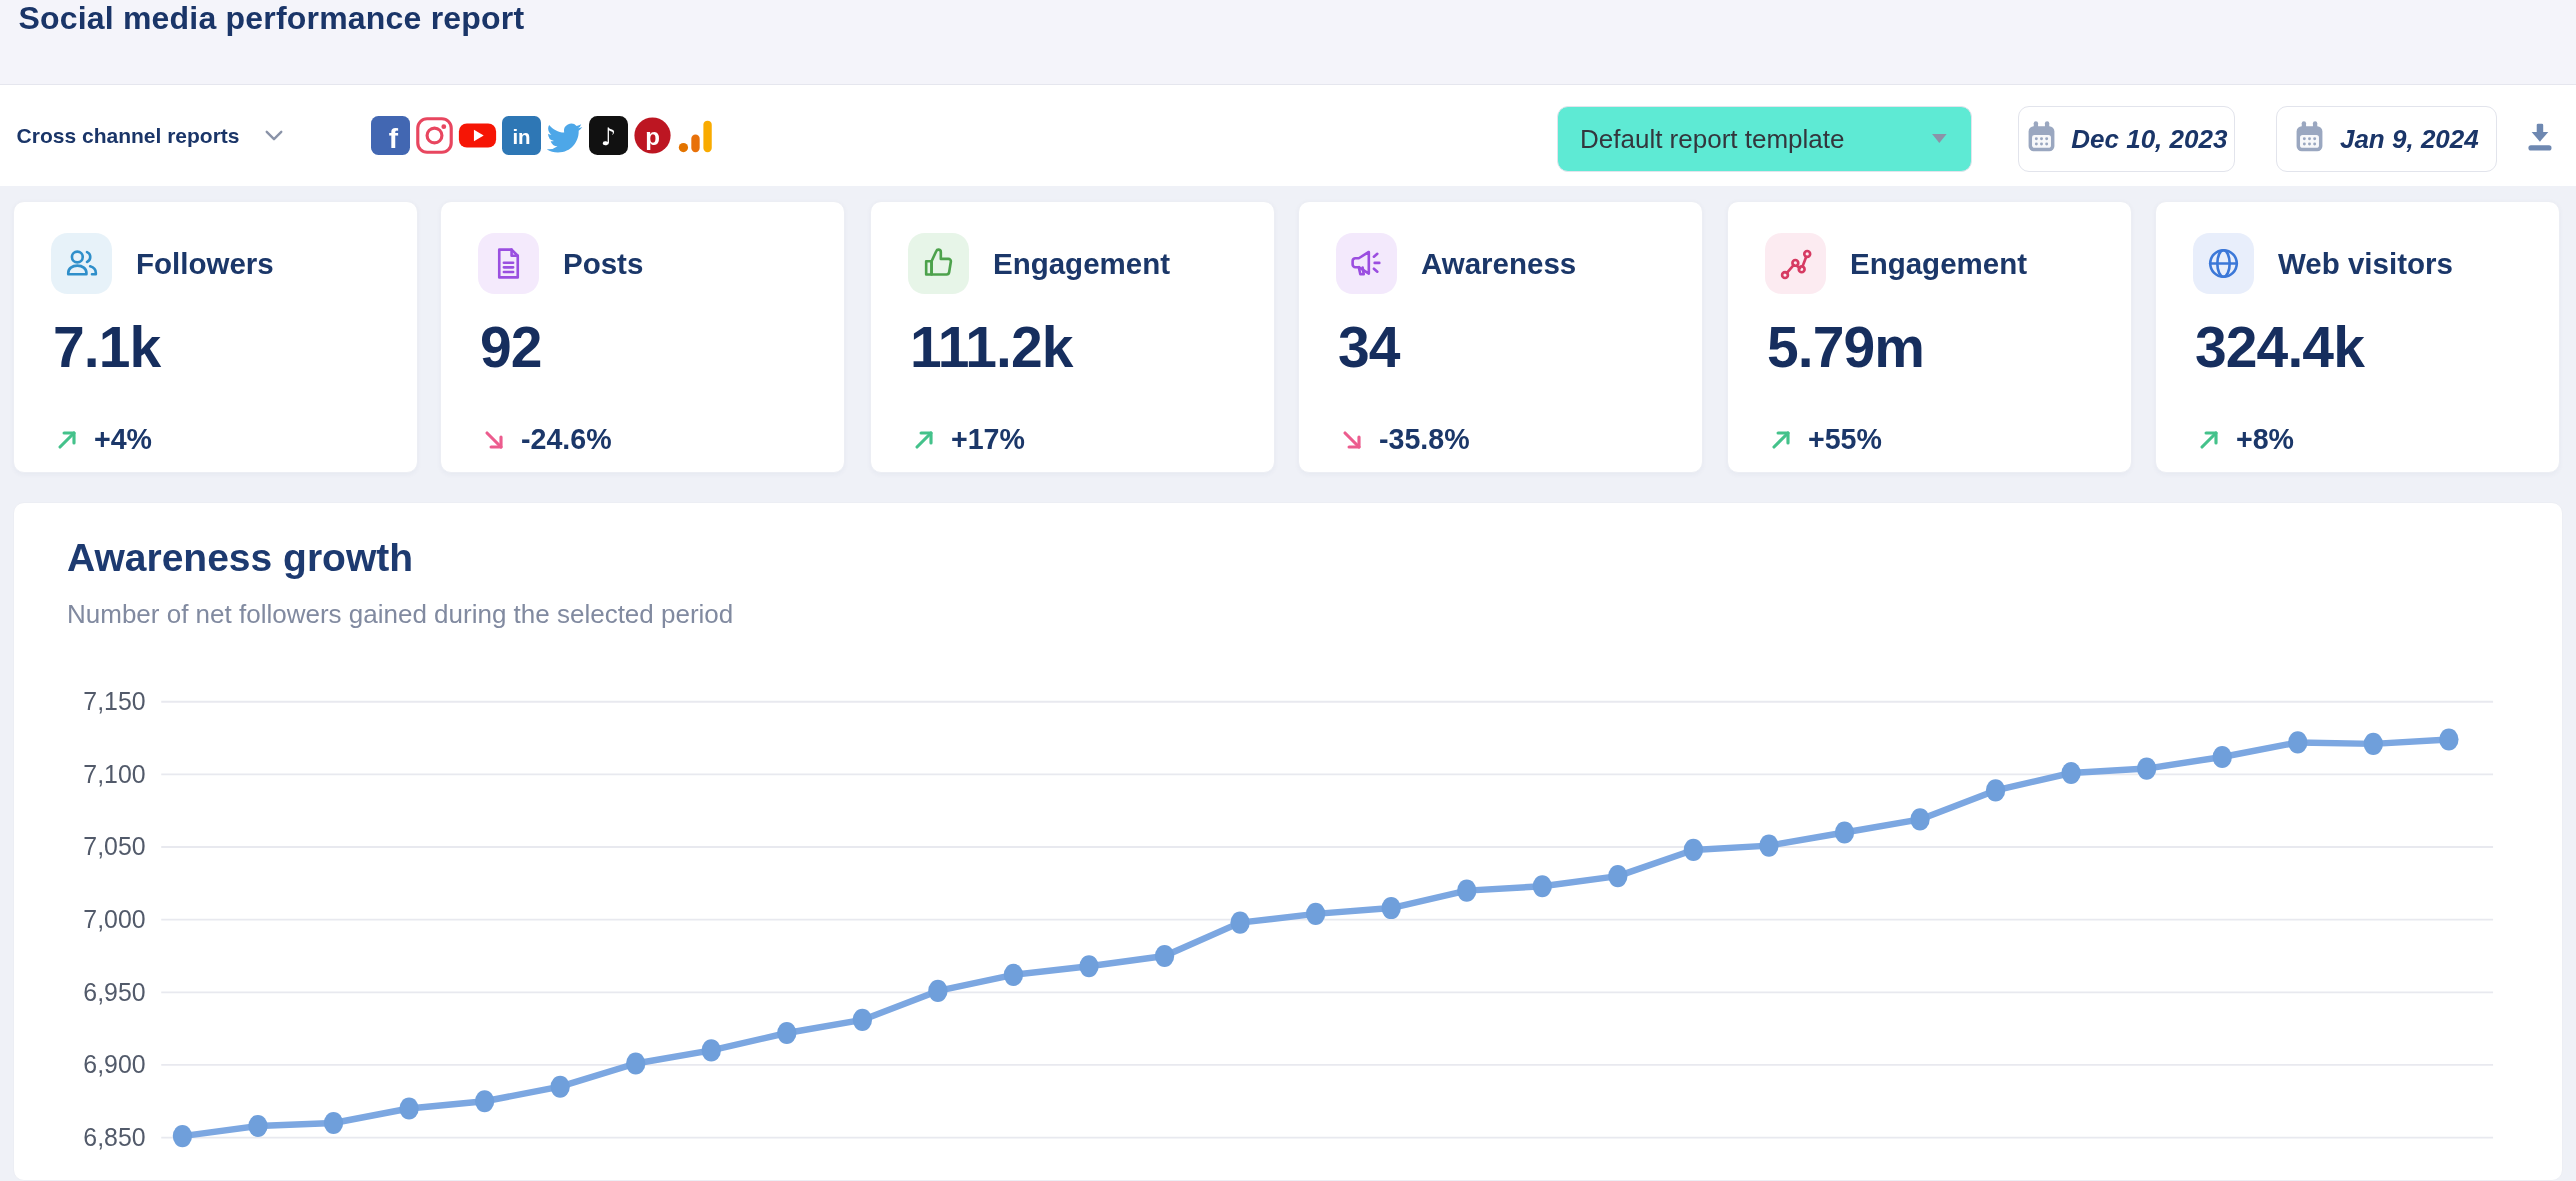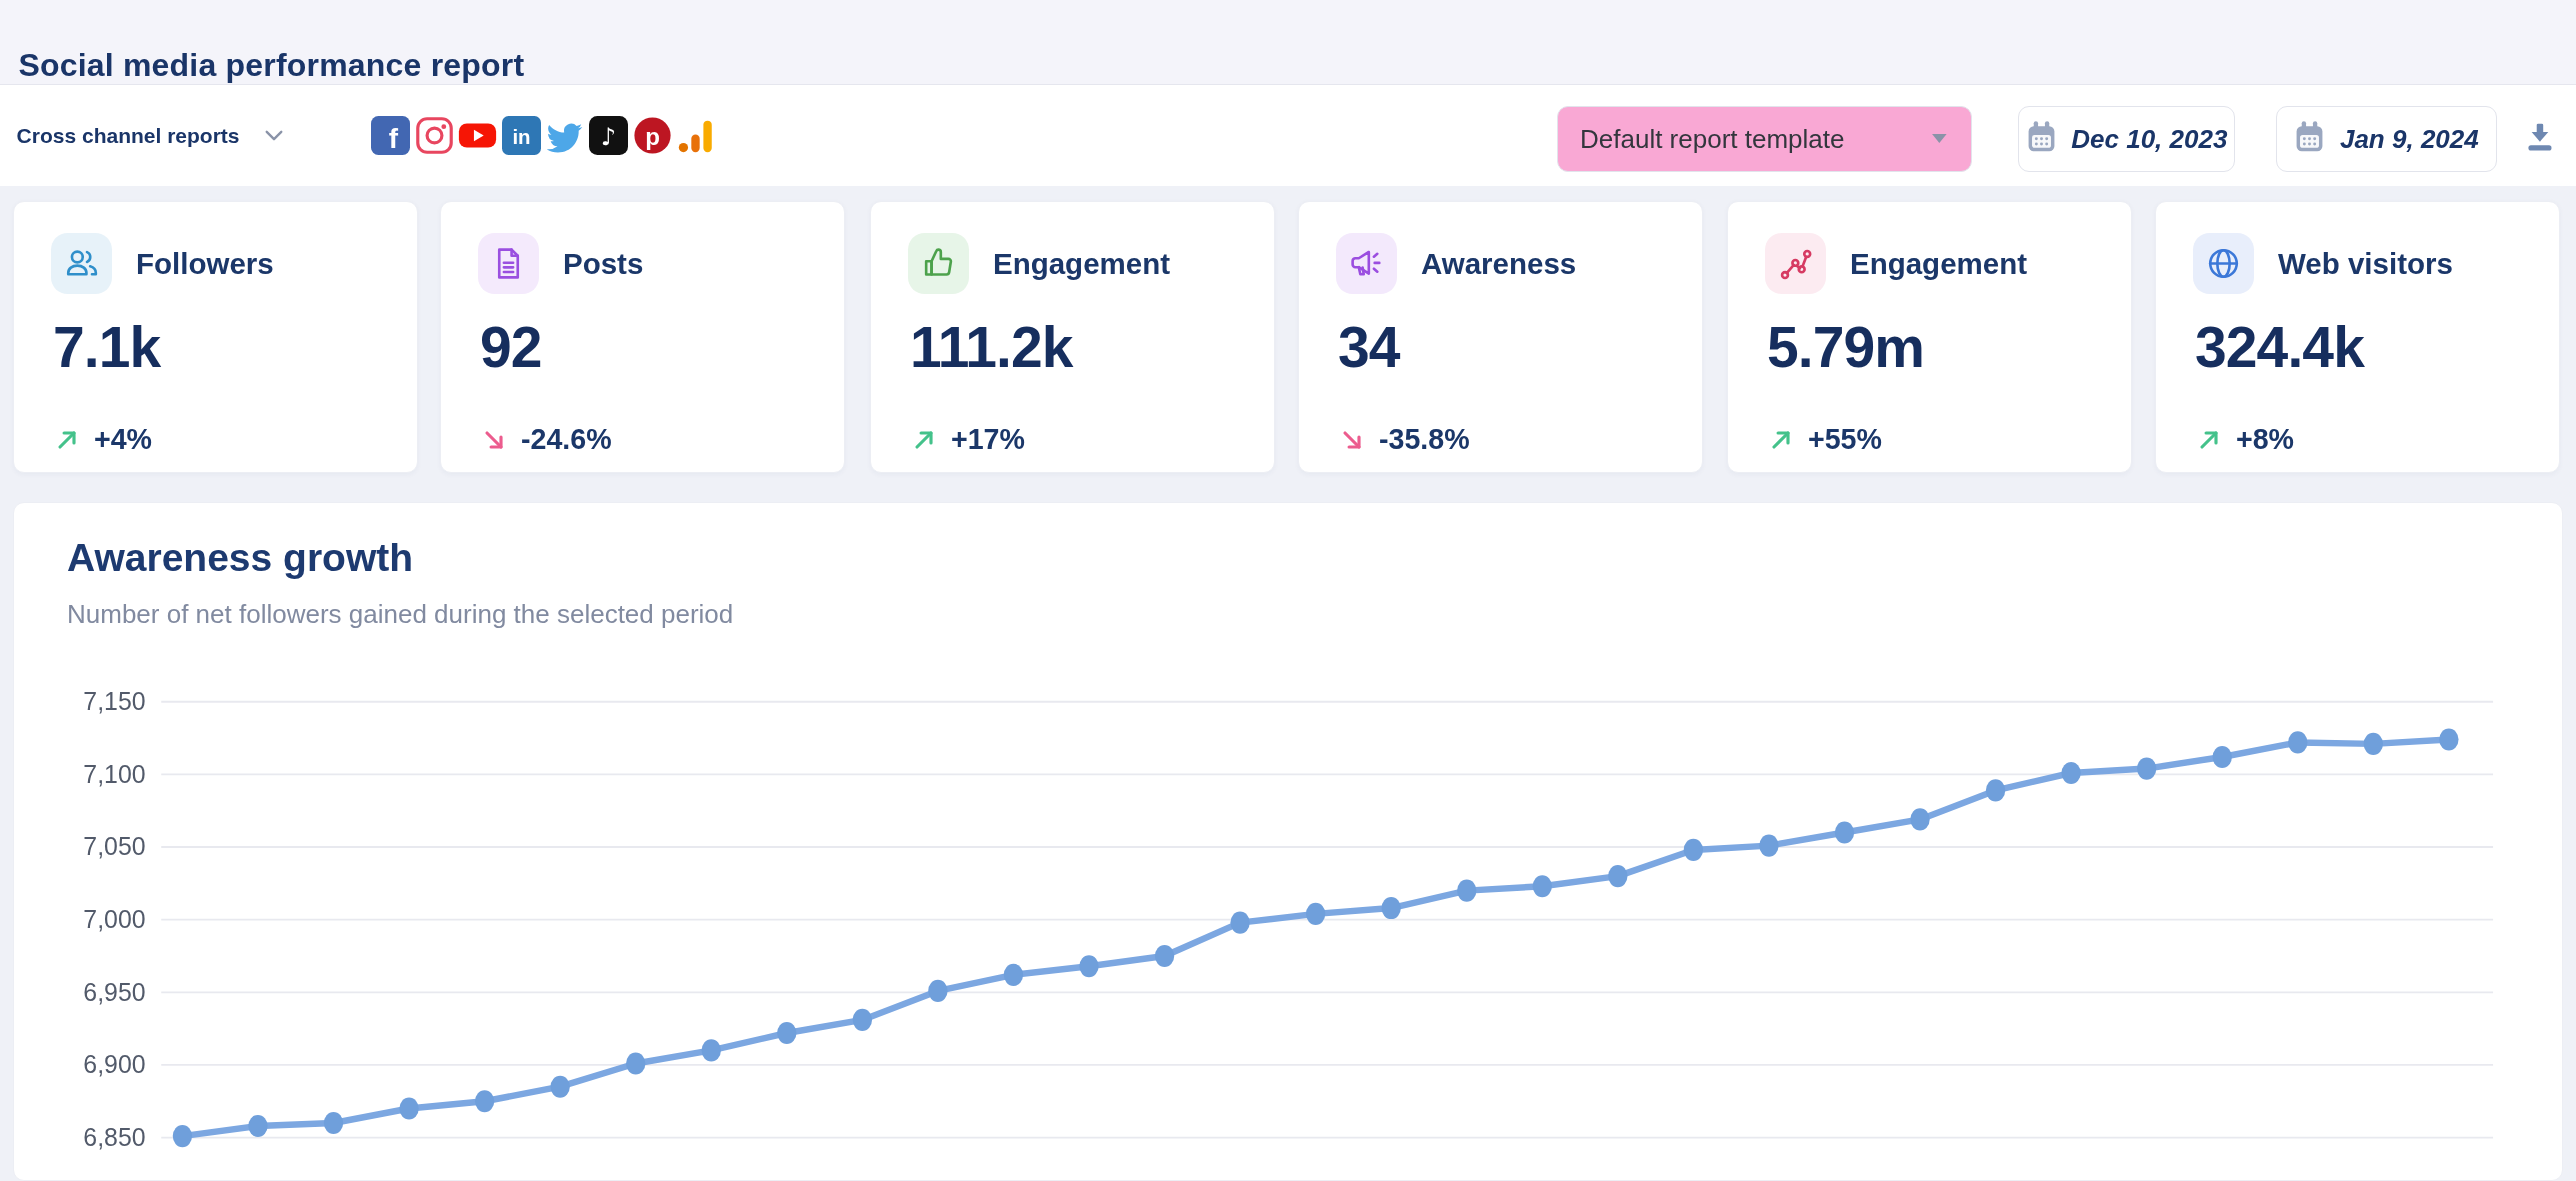--- a/index.html
+++ b/index.html
@@ -1,31 +1,31 @@
 <!DOCTYPE html>
 <html style="font-size:14.7px"><head>
 <meta charset="utf-8">
 <style>
   html,body{margin:0;padding:0;}
   body{width:2576px;height:1181px;background:#eff1f7;font-family:"Liberation Sans",sans-serif;overflow:hidden;}
   .page{position:relative;width:2576px;height:1181px;}
 
   
-  .header{position:absolute;left:0;top:0;width:2576px;height:85px;background:#f4f4fa;border-bottom:1.8px solid #e5e6ee;display:flex;align-items:flex-end;box-sizing:border-box;}
+  .header{position:absolute;left:0;top:0;width:2576px;height:85px;background:#f4f4fa;border-bottom:1.8px solid #e5e6ee;display:flex;align-items:flex-start;box-sizing:border-box;}
   .header h1{margin:0 0 0 18.4px;font-size:32px;font-weight:600;color:#1a3568;letter-spacing:0.2px;}
 
   
   .toolbar{position:absolute;left:0;top:85px;width:2576px;height:101px;background:#ffffff;}
   .section-dd{position:absolute;left:16.6px;top:0;height:101px;display:flex;align-items:center;cursor:pointer;}
   .section-dd .lbl{font-size:21px;font-weight:700;color:#1a3568;}
   .section-dd .chev{margin-left:24px;display:flex;align-items:center;}
   .socials{position:absolute;left:371px;top:0;height:101px;display:flex;align-items:center;gap:4.6px;}
   .socials .soc{width:39px;height:39px;display:inline-flex;align-items:center;justify-content:center;cursor:pointer;}
 
-  .selectbox{position:absolute;left:1557px;top:21px;width:415px;height:66px;background:#f9a8d4;border:1.8px solid #e2e4ec;border-radius:11px;box-sizing:border-box;display:flex;align-items:center;cursor:pointer;gap:7px;}
+  .selectbox{position:absolute;left:1557px;top:21px;width:415px;height:66px;background:#5eead4;border:1.8px solid #e2e4ec;border-radius:11px;box-sizing:border-box;display:flex;align-items:center;cursor:pointer;gap:7px;}
   .selectbox .val{margin-left:22px;font-size:26px;color:#33363d;flex:1;}
   .selectbox .caret{margin-right:24px;display:flex;}
 
   .datebox{position:absolute;top:21px;height:66px;background:#fff;border:1.8px solid #e2e4ec;border-radius:11px;box-sizing:border-box;display:flex;align-items:center;justify-content:center;gap:14.7px;cursor:pointer;}
   .datebox.d1{left:2018px;width:217px;}
   .datebox.d2{left:2276px;width:221px;align-items:center;}
   .datebox .dtxt{font-size:26px;font-weight:600;color:#1a3568;font-style:italic;}
 
   .dl-btn{position:absolute;left:2517px;top:28px;width:44px;height:48px;display:flex;align-items:center;justify-content:center;cursor:pointer;}
 

